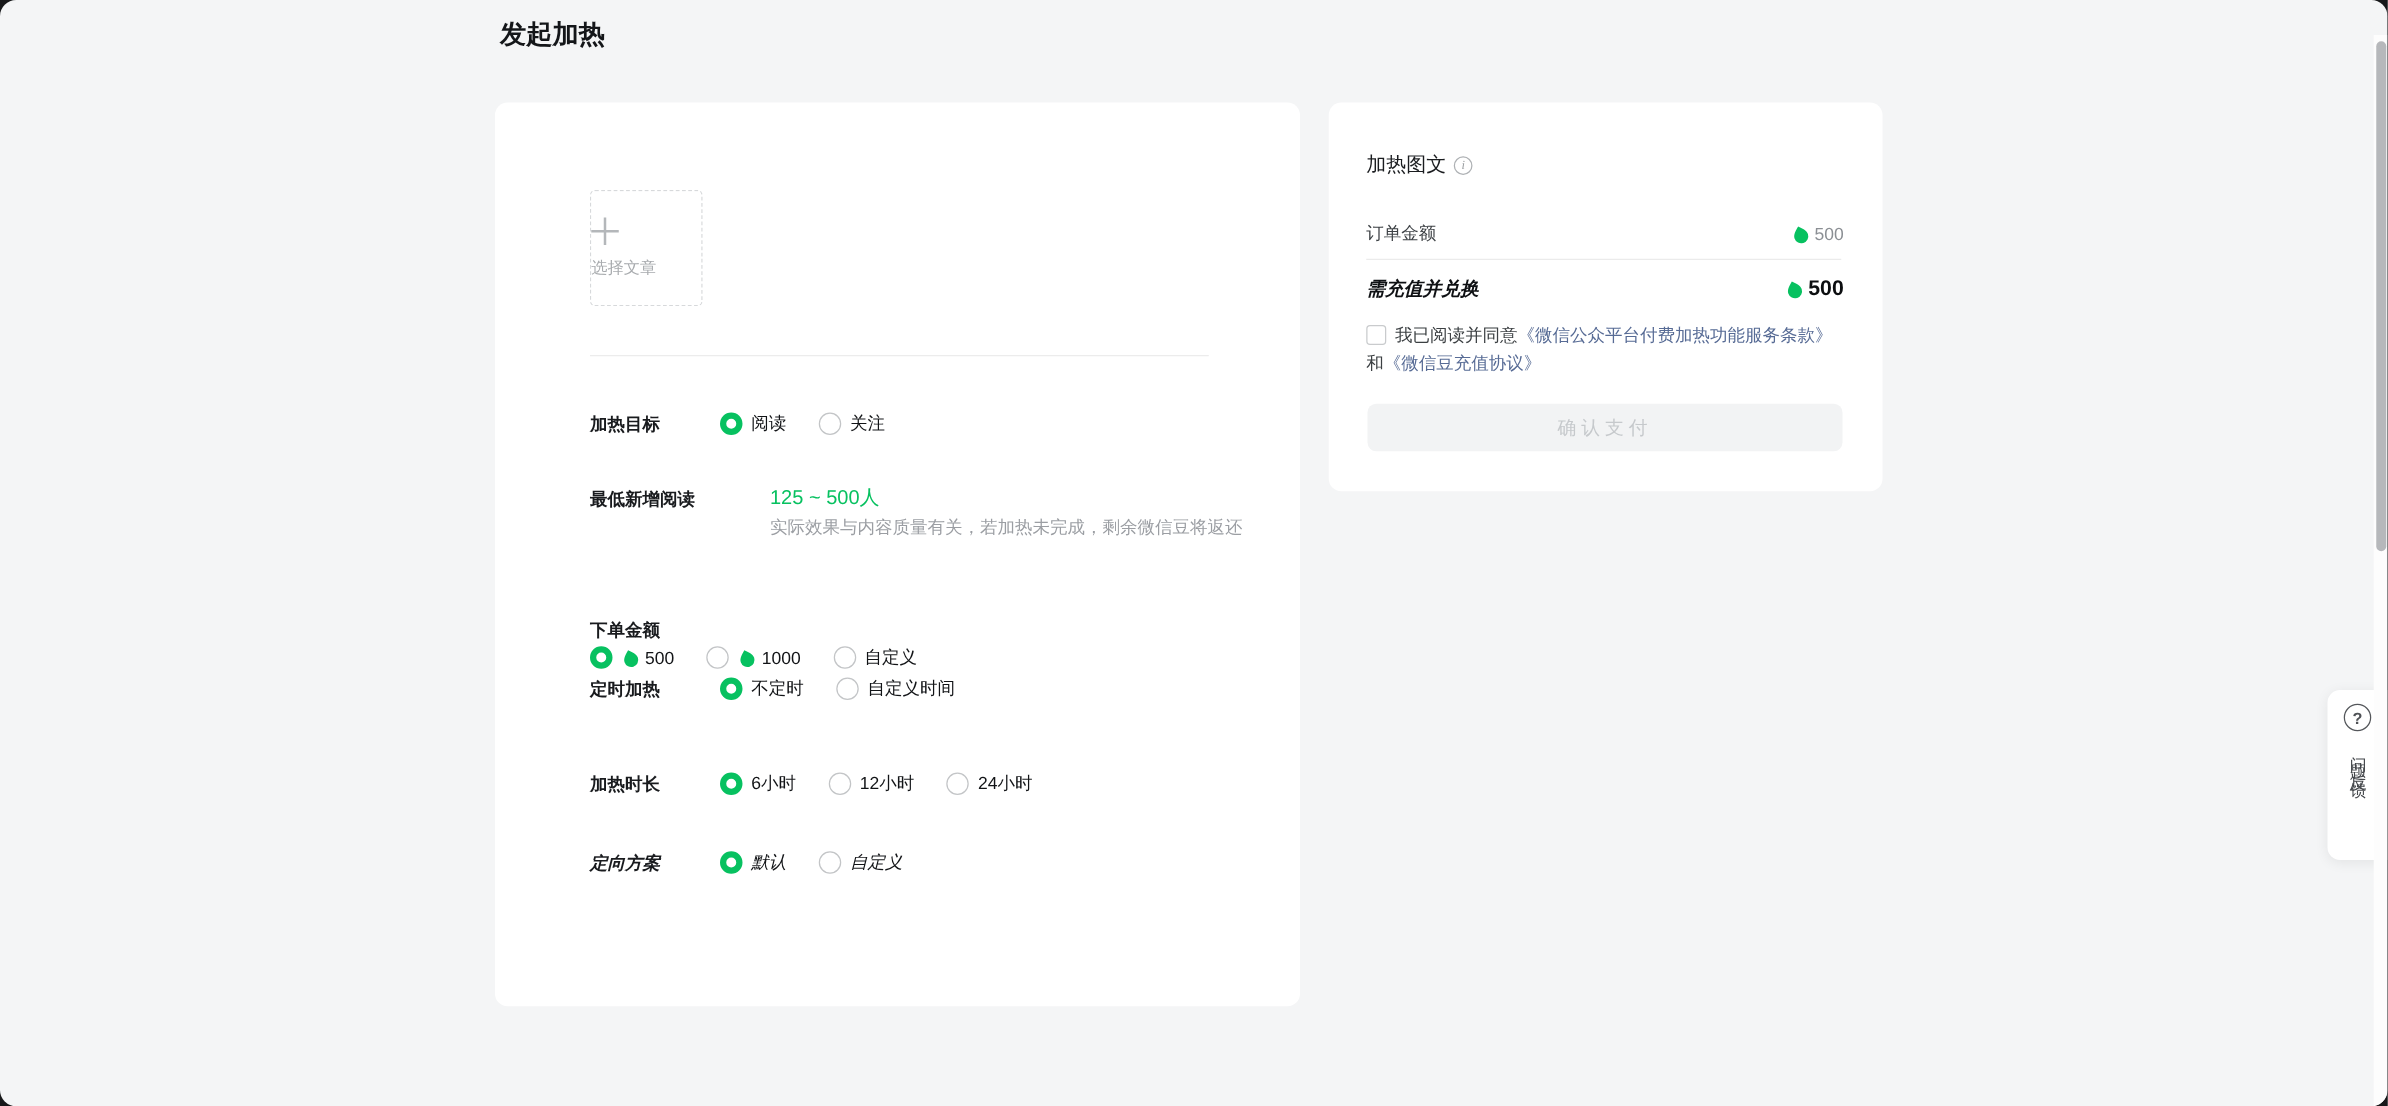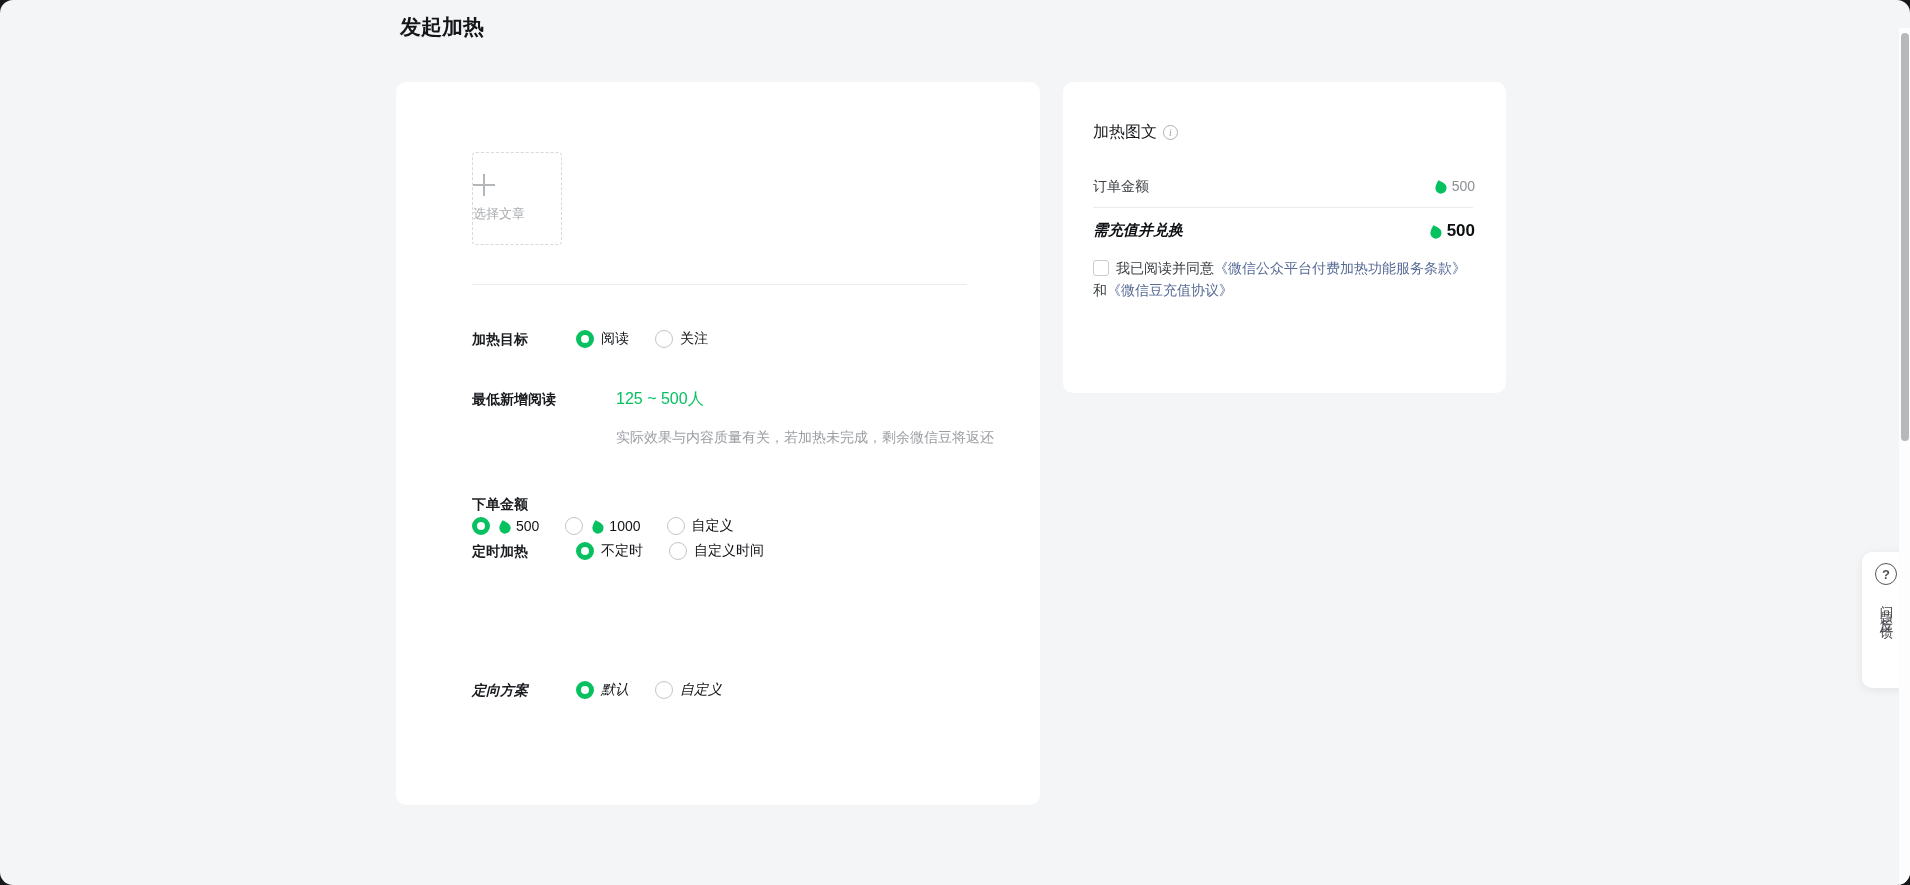--- a/index.html
+++ b/index.html
@@ -28,29 +28,29 @@
   .form-row { position:absolute; left:76px; display:flex; align-items:flex-start; }
   .form-label { width:104px; flex:none; font-size:14px; line-height:22px; font-weight:600; color:#191b1e; }
   .row-content { display:flex; align-items:center; height:22px; }
   .opt { display:flex; align-items:center; margin-right:26px; cursor:pointer; }
   .radio { width:18px; height:18px; border-radius:50%; background:#fff; flex:none; margin-right:7px; }
   .radio.sel   { border:5.5px solid #07c160; }
   .radio.unsel { border:1.5px solid #c3c5c7; }
   .opt-label { font-size:14px; color:#121417; }
   .bean { width:15px; height:15px; flex:none; margin-right:4px; transform:rotate(-18deg); }
   .green-value { font-size:16px; line-height:22px; font-weight:500; color:#07c160; }
-  .row-note { font-size:14px; line-height:20px; color:#9b9ea3; margin-top:17px; white-space:nowrap; }
+  .row-note { font-size:14px; line-height:20px; color:#9b9ea3; margin-top:1px; white-space:nowrap; }
 
   
   .sum-title-row { position:absolute; left:30px; top:40px; display:flex; align-items:center; gap:6px; }
   .sum-title { font-size:16px; font-weight:500; color:#1a1c1f; }
   .info-icon { width:15px; height:15px; border:1px solid #aeb1b4; border-radius:50%;
     display:flex; align-items:center; justify-content:center; font-size:10px; color:#9a9da0;
     font-family:"Liberation Serif","DejaVu Serif",serif; font-style:italic; cursor:pointer; }
-  .sum-row { position:absolute; left:30px; right:31px; display:flex; justify-content:space-between; align-items:flex-start; }
+  .sum-row { position:absolute; left:30px; right:31px; display:flex; justify-content:space-between; align-items:center; }
   .sum-row.order { top:96px; }
   .order-label { font-size:14px; color:#3d4145; }
   .order-value { display:flex; align-items:center; font-size:14px; color:#8b8f94; }
   .divider-r { position:absolute; left:30px; top:125px; width:380px; height:1px; background:#ebebeb; }
   .sum-row.recharge { top:139px; }
   .recharge-label { font-size:15px; font-weight:700; color:#0f1114;font-style:italic; }
   .recharge-value { display:flex; align-items:center; font-size:17px; font-weight:700; color:#0c0e10; }
 
   .agreement { position:absolute; left:30px; top:175px; width:384px; font-size:14px; line-height:22px; color:#3c4043; }
   .checkbox { display:inline-block; width:16px; height:16px; border:1px solid #c9cbcd; border-radius:3px;
@@ -142,20 +142,37 @@
           <span class="radio sel"></span>
           <span class="opt-label">不定时</span>
         </span>
         <span class="opt">
           <span class="radio unsel"></span>
           <span class="opt-label">自定义时间</span>
         </span>
       </div>
     </div>
 
+    <div class="form-row" style="top:534px;">
+      <div class="form-label">加热时长</div>
+      <div class="row-content">
+        <span class="opt">
+          <span class="radio sel"></span>
+          <span class="opt-label">6小时</span>
+        </span>
+        <span class="opt">
+          <span class="radio unsel"></span>
+          <span class="opt-label">12小时</span>
+        </span>
+        <span class="opt">
+          <span class="radio unsel"></span>
+          <span class="opt-label">24小时</span>
+        </span>
+      </div>
+    </div>
 
     <div class="form-row" style="top:597px;font-style:italic;">
       <div class="form-label">定向方案</div>
       <div class="row-content">
         <span class="opt">
           <span class="radio sel"></span>
           <span class="opt-label">默认</span>
         </span>
         <span class="opt">
           <span class="radio unsel"></span>
@@ -192,20 +209,21 @@
             <path d="M8 1 C 10.8 3.6 14 6.2 14 9.7 A 6 6 0 0 1 2 9.7 C 2 6.2 5.2 3.6 8 1 Z" fill="#07c160"></path>
           </svg>
         <span>500</span>
       </span>
     </div>
 
     <div class="agreement">
       <span class="checkbox"></span><span>我已阅读并同意</span><a class="agr-link">《微信公众平台付费加热功能服务条款》</a><span>和</span><a class="agr-link">《微信豆充值协议》</a>
     </div>
 
+    <button class="pay-button" disabled="">确认支付</button>
 
   </div>
 
   <div class="feedback">
     <span class="q-icon">?</span>
     <span class="v-text">问题反馈</span>
   </div>
 
   <div class="scroll-track"></div>
   <div class="scroll-thumb"></div>

